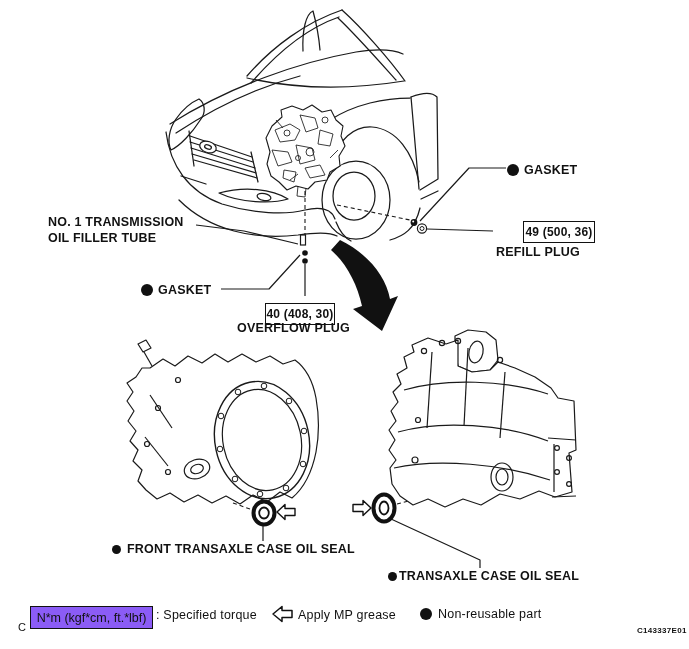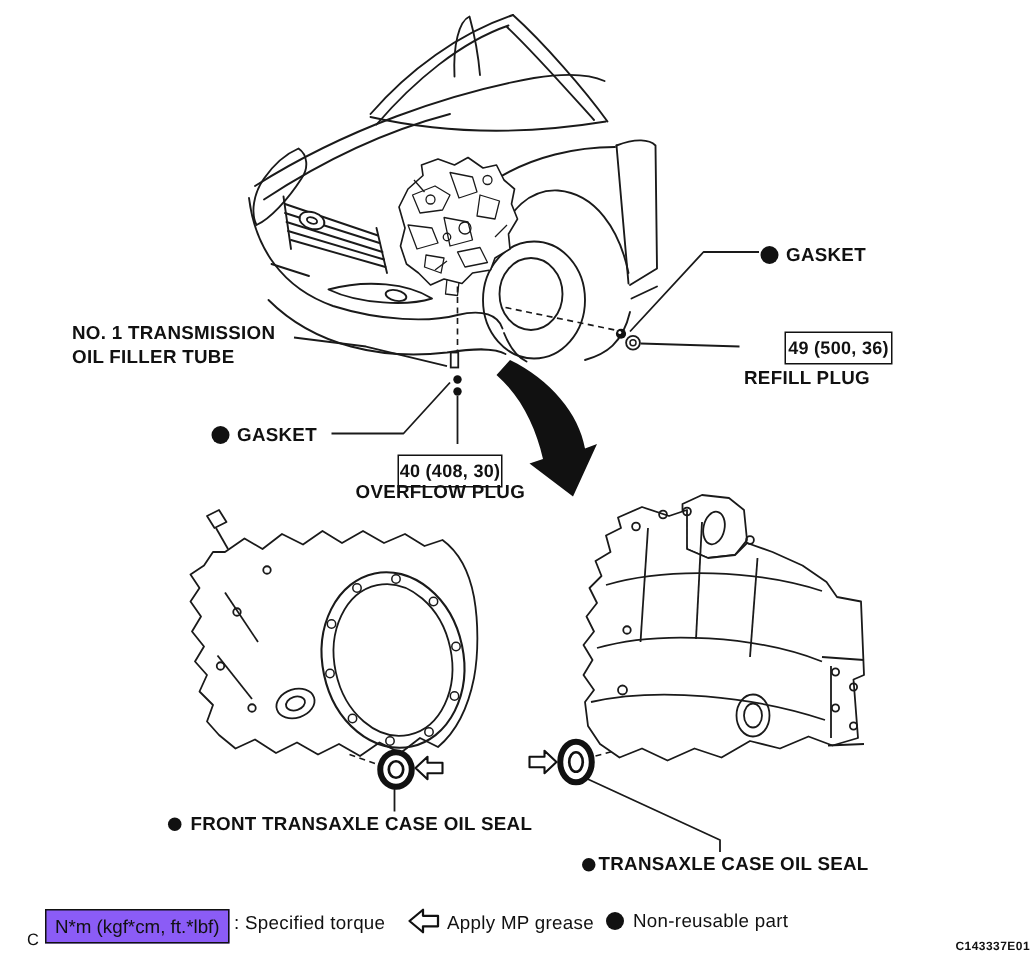--- a/index.html
+++ b/index.html
@@ -236,21 +236,21 @@
 
   <div class="legend-box" style="left:30px;top:606px;width:121px;height:21px;">
     <span>N*m (kgf*cm, ft.*lbf)</span>
   </div>
   <div class="label light" style="left:156px;top:607px;font-size:12.5px;">
     <span>: Specified torque</span>
   </div>
   <div class="label light" style="left:298px;top:607px;font-size:12.5px;">
     <span>Apply MP grease</span>
   </div>
-  <div class="label light" style="left:404px;top:606px;font-size:12.5px;gap:6px;">
+  <div class="label light" style="left:420px;top:606px;font-size:12.5px;gap:6px;">
     <span class="bullet"></span>
     <span>Non-reusable part</span>
   </div>
 
   <div class="marker" style="left:18px;top:621px;">C</div>
   <div class="tiny" style="left:637px;top:626px;">C143337E01</div>
 
 </div>
 
 </body></html>

